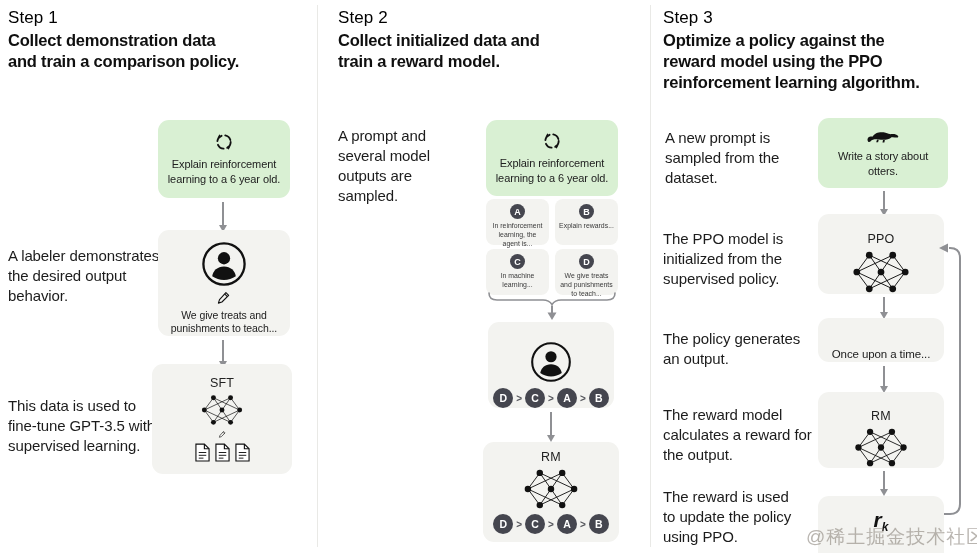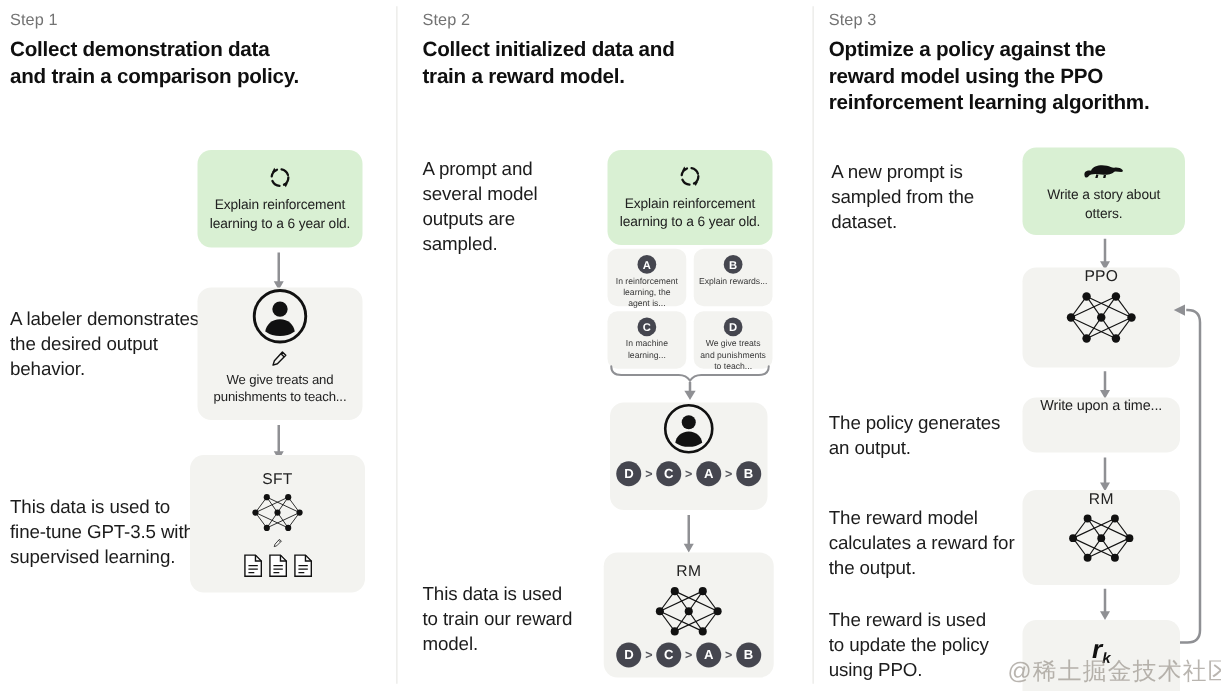--- a/index.html
+++ b/index.html
@@ -1,27 +1,27 @@
 <!DOCTYPE html>
 <html><head>
 <meta charset="utf-8">
 <style>
   html,body{margin:0;padding:0;background:#ffffff;}
   body{font-family:"Liberation Sans","DejaVu Sans",sans-serif;color:#1f1f1f;}
   #page{position:relative;width:977px;height:553px;background:#fff;overflow:hidden;}
 
   .divider{position:absolute;top:5px;height:542px;width:1px;background:#e9e9e6;}
 
-  .step-label{position:absolute;font-size:13px;color:#737373;letter-spacing:.1px;}
+  .step-label{position:absolute;font-size:17px;color:#000000;letter-spacing:.1px;}
   .step-title{position:absolute;font-size:16.5px;font-weight:700;color:#0f0f0f;line-height:1.28;letter-spacing:-.2px;}
 
   .note{position:absolute;font-size:15px;color:#1c1c1c;line-height:1.33;letter-spacing:-.1px;}
 
   .gbox{position:absolute;background:#d9f0d3;border-radius:11px;display:flex;flex-direction:column;align-items:center;justify-content:center;gap:5px;padding:6px 6px;box-sizing:border-box;}
-  .xbox{position:absolute;background:#f3f3f0;border-radius:11px;display:flex;flex-direction:column;align-items:center;justify-content:flex-start;box-sizing:border-box;}
+  .xbox{position:absolute;background:#f3f3f0;border-radius:11px;display:flex;flex-direction:column;align-items:center;justify-content:flex-end;box-sizing:border-box;}
   .boxcap{font-size:11px;color:#212121;text-align:center;line-height:1.3;letter-spacing:-.1px;}
   .model-label{font-size:12.5px;color:#222;letter-spacing:.2px;}
 
   .varrow{position:absolute;width:2px;background:#8f9094;}
   .varrow::after{content:"";position:absolute;bottom:-6px;left:-3.5px;border-left:4.5px solid transparent;border-right:4.5px solid transparent;border-top:7px solid #8f9094;}
 
   .cards{position:absolute;display:grid;grid-template-columns:63px 63px;gap:4px 6px;}
   .ocard{background:#f3f3f0;border-radius:8px;display:flex;flex-direction:column;align-items:center;padding:5px 3px 3px;box-sizing:border-box;}
   .obadge{width:15px;height:15px;border-radius:50%;background:#45464f;color:#fff;font-size:9px;font-weight:700;display:flex;align-items:center;justify-content:center;margin-bottom:3px;flex:0 0 auto;}
   .otext{font-size:6.9px;color:#3a3a3a;text-align:center;line-height:1.3;}
@@ -127,21 +127,20 @@
           <path d="M10,1 v5 h5" fill="none" stroke="#111" stroke-width="1.2"></path>
           <path d="M4,10 h8 M4,13 h8 M4,16 h5" stroke="#111" stroke-width="1"></path>
         </svg>
     </div>
   </div>
 
   <div class="step-label" style="left:338px;top:8px">Step 2</div>
   <div class="step-title" style="left:338px;top:30px;width:240px">Collect initialized data and train a reward model.</div>
 
   <div class="note" style="left:338px;top:126px;width:132px">A prompt and several model outputs are sampled.</div>
-  <div class="note" style="left:338px;top:466px;width:128px">This data is used to train our reward model.</div>
 
   <div class="gbox" style="left:486px;top:120px;width:132px;height:76px">
     <svg class="persvg" width="20" height="20" viewBox="0 0 24 24">
       <circle cx="12" cy="12" r="8" fill="none" stroke="#111" stroke-width="2.2" stroke-dasharray="8.5 4.5" stroke-linecap="round"></circle>
       <polygon points="6.5,2.6 8.6,6.2 4.4,6.6" fill="#111"></polygon>
       <polygon points="17.5,21.4 15.4,17.8 19.6,17.4" fill="#111"></polygon>
     </svg>
     <div class="boxcap" style="width:120px">Explain reinforcement learning to a 6 year old.</div>
   </div>
 
@@ -224,20 +223,21 @@
       <span class="rb">A</span>
       <span class="gt">&gt;</span>
       <span class="rb">B</span>
     </div>
   </div>
 
   <div class="step-label" style="left:663px;top:8px">Step 3</div>
   <div class="step-title" style="left:663px;top:30px;width:262px">Optimize a policy against the reward model using the PPO reinforcement learning algorithm.</div>
 
   <div class="note" style="left:665px;top:128px;width:142px">A new prompt is sampled from the dataset.</div>
+  <div class="note" style="left:663px;top:229px;width:152px">The PPO model is initialized from the supervised policy.</div>
   <div class="note" style="left:663px;top:329px;width:152px">The policy generates an output.</div>
   <div class="note" style="left:663px;top:487px;width:142px">The reward is used to update the policy using PPO.</div>
   <div class="note" style="left:663px;top:405px;width:152px">The reward model calculates a reward for the output.</div>
 
   <div class="gbox" style="left:818px;top:118px;width:130px;height:70px;gap:4px">
     <svg class="persvg" width="34" height="17" viewBox="0 0 40 20">
       <path d="M2,15 C1,11 4,9.5 8,10 C10,5.5 17,4 23,5.5 C26,6.2 28,7.5 30,7.2 C33,6.8 36,7.5 37.5,9.2 C38.5,10.3 38,11.3 36.5,11.3 C34,11.3 32,10.5 30,11 C27,14 20,14.5 15,13.5 C11,12.8 7,13.5 5.5,15.5 C4.5,16.8 2.5,16.9 2,15 Z" fill="#111"></path>
       <path d="M13,13.5 l-1,3.4 h2.2 l0.8,-3 z M20,14 l-0.6,3 h2.2 l0.6,-2.8 z" fill="#111"></path>
     </svg>
     <div class="boxcap" style="width:110px">Write a story about otters.</div>
@@ -270,21 +270,21 @@
           <circle cx="73" cy="30" r="4.6"></circle>
         <circle cx="24" cy="53" r="4.6"></circle>
           <circle cx="56" cy="53" r="4.6"></circle>
       </g>
     </svg>
   </div>
 
   <div class="varrow" style="left:883px;top:297px;height:16px"></div>
 
   <div class="xbox" style="left:818px;top:318px;width:126px;height:44px">
-    <div class="boxcap" style="font-size:11.5px">Write upon a time...</div>
+    <div class="boxcap" style="font-size:11.5px">Once upon a time...</div>
   </div>
 
   <div class="varrow" style="left:883px;top:366px;height:21px"></div>
 
   <div class="xbox" style="left:818px;top:392px;width:126px;height:76px;gap:4px">
     <div class="model-label">RM</div>
     <svg class="persvg" width="58" height="41" viewBox="0 0 80 60">
       <g stroke="#111" stroke-width="1.3">
         <line x1="24" y1="7" x2="7" y2="30"></line>
           <line x1="24" y1="7" x2="40" y2="30"></line>

